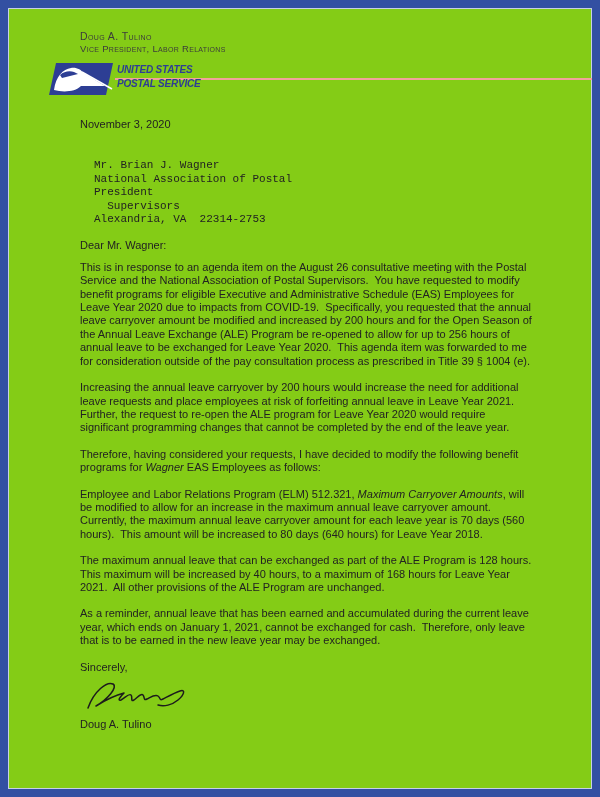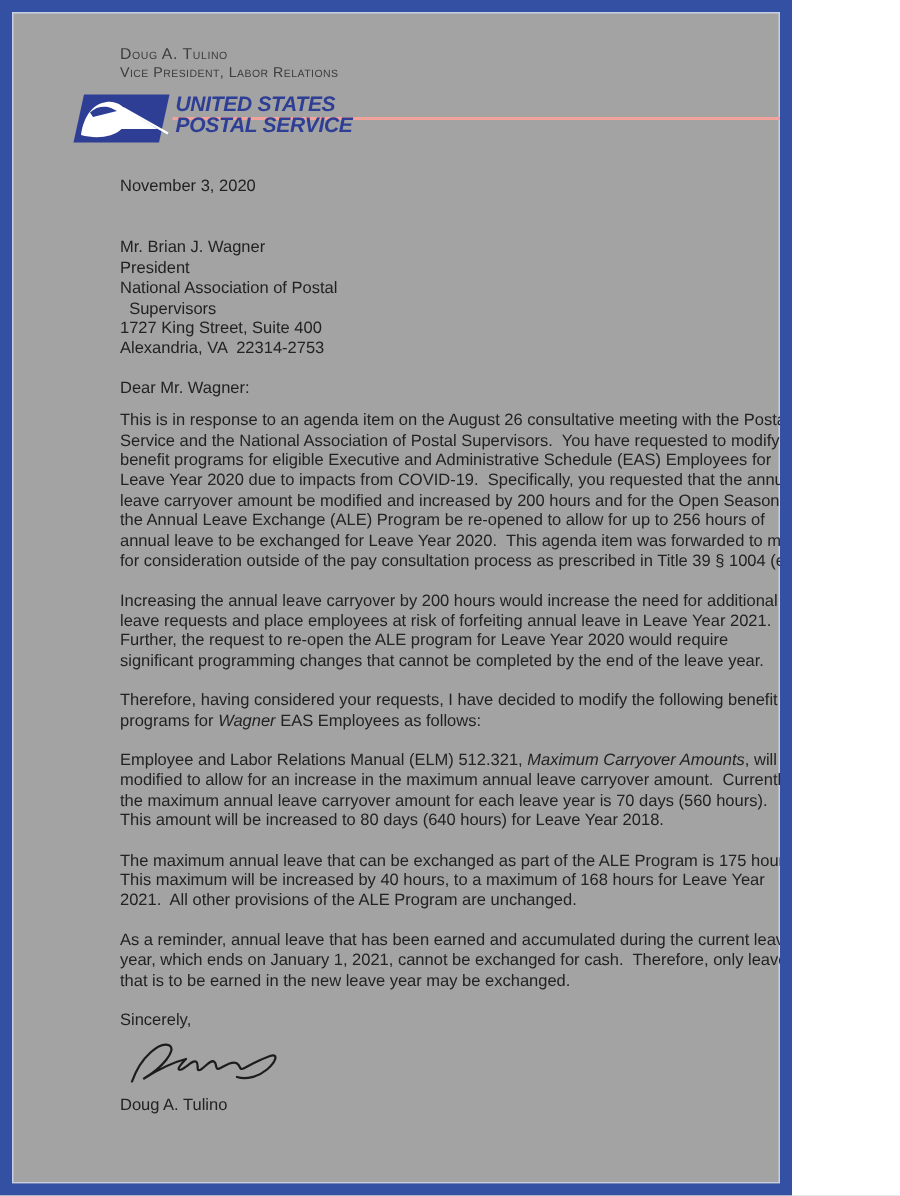--- a/index.html
+++ b/index.html
@@ -3,26 +3,26 @@
 <meta charset="utf-8">
 <style>
   html, body {
     margin: 0;
     padding: 0;
     background: #ffffff;
     font-family: "Liberation Sans", sans-serif;
   }
   .frame {
     position: relative;
-    width: 528px;
+    width: 600px;
     height: 797px;
     box-sizing: border-box;
     border: 8px solid #3350a2;
     box-shadow: inset 0 0 0 1px #c7cfe6;
-    background: #a3a3a3;
+    background: #84cc16;
     overflow: hidden;
     color: #1f1f1f;
   }
   
   .sender {
     position: absolute;
     left: 72px;
     top: 21px;
     color: #3c3c3c;
     font-variant: small-caps;
@@ -52,37 +52,37 @@
     height: 2px;
     background: #f2a39b;
   }
   .wordmark {
     position: absolute;
     left: 109px;
     top: 55px;
     color: #2d3e94;
     font-weight: bold;
     font-style: italic;
-    font-size: 14px;
+    font-size: 10px;
     line-height: 13.5px;
     letter-spacing: -0.2px;
     white-space: nowrap;
   }
   
   .content {
     position: absolute;
     left: 72px;
     top: 110px;
     width: 456px;
     font-size: 11px;
     line-height: 13.4px;
     color: #222222;
   }
   .date { margin: 0 0 28px 0; }
-  .address { margin: 0 0 13px 0; }
+  .address { margin: 0 0 13px 14px; font-family: Liberation Mono, monospace; }
   .address div { white-space: pre-wrap; }
   .salutation { margin: 0 0 8px 0; }
   .para {
     margin: 0 0 13px 0;
     white-space: pre-wrap;
   }
   .closing { margin: 6px 0 0 0; }
   .signature {
     display: block;
     margin: 2px 0 0 0;
@@ -112,38 +112,37 @@
     <div>UNITED STATES</div>
     <div>POSTAL SERVICE</div>
   </div>
 
   <div class="content">
 
     <div class="date">November 3, 2020</div>
 
     <div class="address">
       <div>Mr. Brian J. Wagner</div>
+      <div>National Association of Postal</div>
       <div>President</div>
-      <div>National Association of Postal</div>
       <div>  Supervisors</div>
-      <div>1727 King Street, Suite 400</div>
       <div>Alexandria, VA  22314-2753</div>
     </div>
 
     <div class="salutation">Dear Mr. Wagner:</div>
 
     <p class="para"><span>This is in response to an agenda item on the August 26 consultative meeting with the Postal Service and the National Association of Postal Supervisors.  You have requested to modify benefit programs for eligible Executive and Administrative Schedule (EAS) Employees for Leave Year 2020 due to impacts from COVID-19.  Specifically, you requested that the annual leave carryover amount be modified and increased by 200 hours and for the Open Season of the Annual Leave Exchange (ALE) Program be re-opened to allow for up to 256 hours of annual leave to be exchanged for Leave Year 2020.  This agenda item was forwarded to me for consideration outside of the pay consultation process as prescribed in Title 39 § 1004 (e).</span></p>
 
     <p class="para"><span>Increasing the annual leave carryover by 200 hours would increase the need for additional leave requests and place employees at risk of forfeiting annual leave in Leave Year 2021. Further, the request to re-open the ALE program for Leave Year 2020 would require significant programming changes that cannot be completed by the end of the leave year.</span></p>
 
     <p class="para"><span>Therefore, having considered your requests, I have decided to modify the following benefit programs for </span><i>Wagner</i><span> EAS Employees as follows:</span></p>
 
-    <p class="para"><span>Employee and Labor Relations Manual (ELM) 512.321, </span><i>Maximum Carryover Amounts</i><span>, will be modified to allow for an increase in the maximum annual leave carryover amount.  Currently, the maximum annual leave carryover amount for each leave year is 70 days (560 hours).  This amount will be increased to 80 days (640 hours) for Leave Year 2018.</span></p>
+    <p class="para"><span>Employee and Labor Relations Program (ELM) 512.321, </span><i>Maximum Carryover Amounts</i><span>, will be modified to allow for an increase in the maximum annual leave carryover amount.  Currently, the maximum annual leave carryover amount for each leave year is 70 days (560 hours).  This amount will be increased to 80 days (640 hours) for Leave Year 2018.</span></p>
 
-    <p class="para"><span>The maximum annual leave that can be exchanged as part of the ALE Program is 175 hours.  This maximum will be increased by 40 hours, to a maximum of 168 hours for Leave Year 2021.  All other provisions of the ALE Program are unchanged.</span></p>
+    <p class="para"><span>The maximum annual leave that can be exchanged as part of the ALE Program is 128 hours.  This maximum will be increased by 40 hours, to a maximum of 168 hours for Leave Year 2021.  All other provisions of the ALE Program are unchanged.</span></p>
 
     <p class="para"><span>As a reminder, annual leave that has been earned and accumulated during the current leave year, which ends on January 1, 2021, cannot be exchanged for cash.  Therefore, only leave that is to be earned in the new leave year may be exchanged.</span></p>
 
 
     <div class="closing">Sincerely,</div>
 
     <svg class="signature" width="125" height="42" viewBox="0 0 125 42" aria-hidden="true">
       <path d="M8 32 C14 15 27 5 33 8 C38 11 28 23 16 30 M16 30 C24 25 36 19 44 17 C40 21 37 25 41 24 C45 22 49 17 51 19 C53 21 50 26 54 24 C58 21 61 17 63 19 C65 21 63 25 67 23 C71 21 75 18 78 20 C81 22 79 25 83 23 C87 21 94 17 100 15 C106 13 104 19 98 24 C92 29 84 31 78 29" stroke="#1c1c1c" stroke-width="1.5" fill="none" stroke-linecap="round" stroke-linejoin="round"></path>
     </svg>
 

